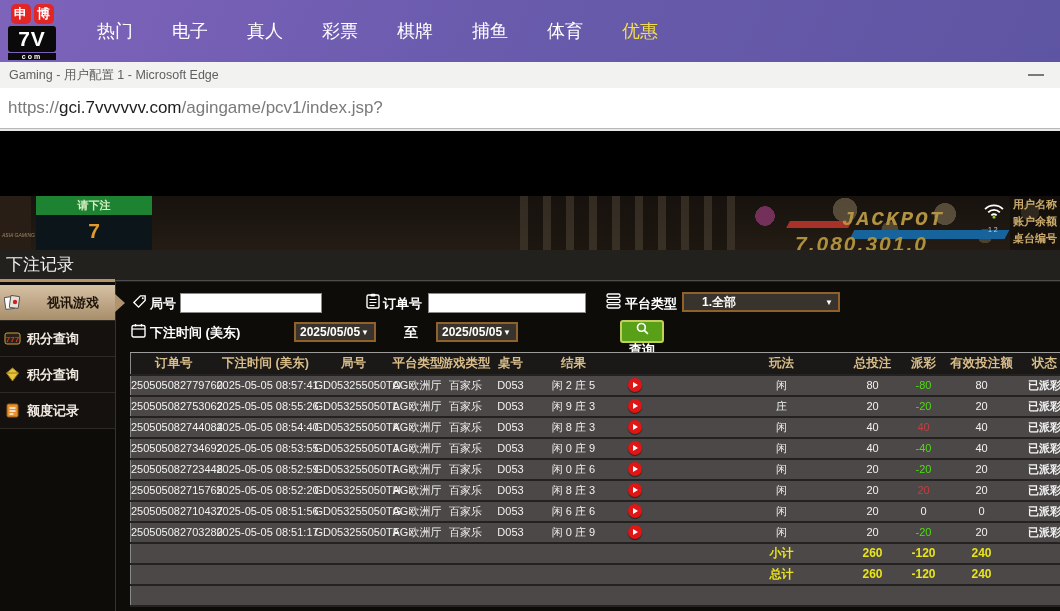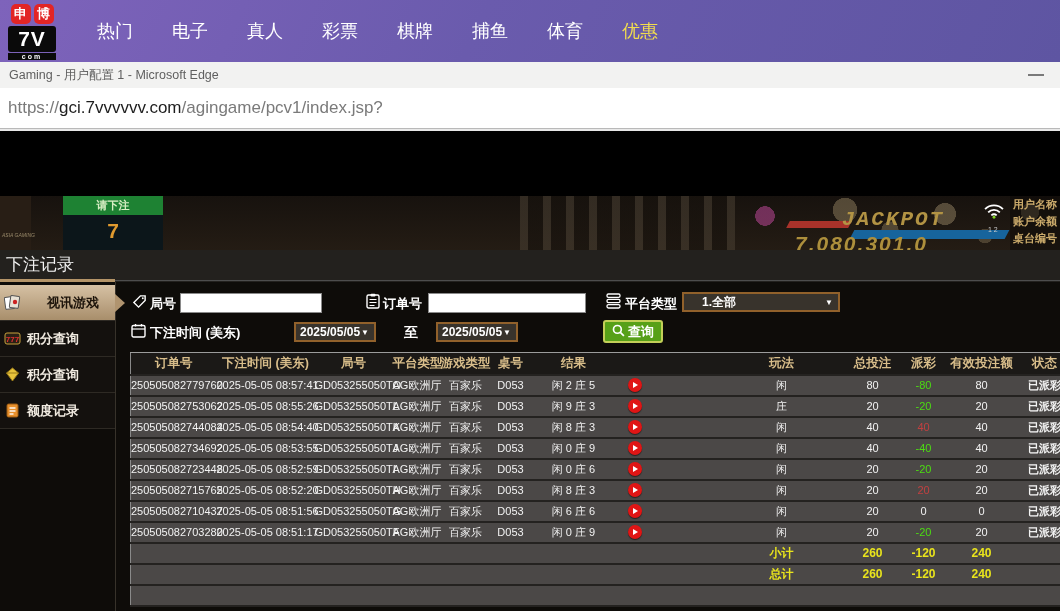--- a/index.html
+++ b/index.html
@@ -28,21 +28,21 @@
     border-bottom:1px solid #b9b9b9;box-shadow:0 3px 0 #e8e8e8;}
   .url{position:absolute;left:8px;top:0;line-height:40px;font-size:17px;color:#7a7a7a;cursor:text;white-space:nowrap;}
   .url .domain{color:#1d1d1d;}
   
   .blackstrip{position:absolute;left:0;top:131px;width:1060px;height:65px;background:#000;}
   
   .banner{position:absolute;left:0;top:196px;width:1060px;height:54px;overflow:hidden;
     background:linear-gradient(180deg,#17120e,#241c14);}
   .brandbox{position:absolute;left:0;top:0;width:31px;height:54px;background:#281e15;}
   .brandtext{position:absolute;left:2px;top:36px;font-size:5px;color:#9a8a6a;font-style:italic;white-space:nowrap;}
-  .betbox{position:absolute;left:36px;top:0;width:100px;height:54px;margin-left:27px;}
+  .betbox{position:absolute;left:36px;top:0;width:116px;height:54px;}
   .betbox .bethead{height:19px;background:#1e8233;color:#d8eec4;font-size:11px;
     text-align:center;line-height:19px;font-weight:bold;}
   .betbox .betnum{height:35px;background:#0c161a;color:#e09a2f;font-size:21px;font-weight:bold;
     text-align:center;line-height:32px;}
   .curtain{position:absolute;left:520px;top:0;width:215px;height:54px;opacity:.55;
     background:repeating-linear-gradient(90deg,#4a4033 0 8px,#17120d 8px 23px);}
   .bokeh{position:absolute;left:730px;top:0;width:330px;height:54px;
     background:
       radial-gradient(circle 16px at 35px 20px,rgba(186,70,150,.55) 60%,transparent 62%),
       radial-gradient(circle 20px at 115px 14px,rgba(175,155,115,.40) 60%,transparent 62%),
@@ -267,21 +267,21 @@
     <span class="flabel" style="left:34px;top:42px;">下注时间 (美东)</span>
     <div class="dropdown" style="left:178px;top:40px;width:82px;">
       <span class="dval" style="padding-left:4px;">2025/05/05</span>
       <span class="caret">▼</span>
     </div>
     <span class="flabel" style="left:288px;top:42px;font-size:14px;">至</span>
     <div class="dropdown" style="left:320px;top:40px;width:82px;">
       <span class="dval" style="padding-left:4px;">2025/05/05</span>
       <span class="caret">▼</span>
     </div>
-    <div class="qbtn" style="left:487px;top:38px;">
+    <div class="qbtn" style="left:504px;top:38px;flex-direction:column;">
       <span>
         <svg width="13" height="13" viewBox="0 0 14 14">
             <circle cx="5.8" cy="5.8" r="4.2" fill="none" stroke="#fff" stroke-width="1.8"></circle>
             <line x1="9" y1="9" x2="12.8" y2="12.8" stroke="#fff" stroke-width="1.8"></line>
           </svg>
       </span>
       <span>查询</span>
     </div>
 
     <table class="bet-table">

